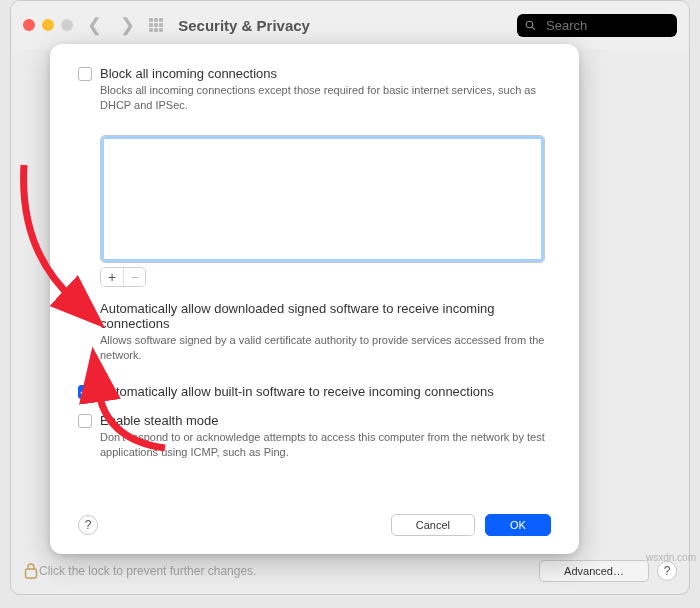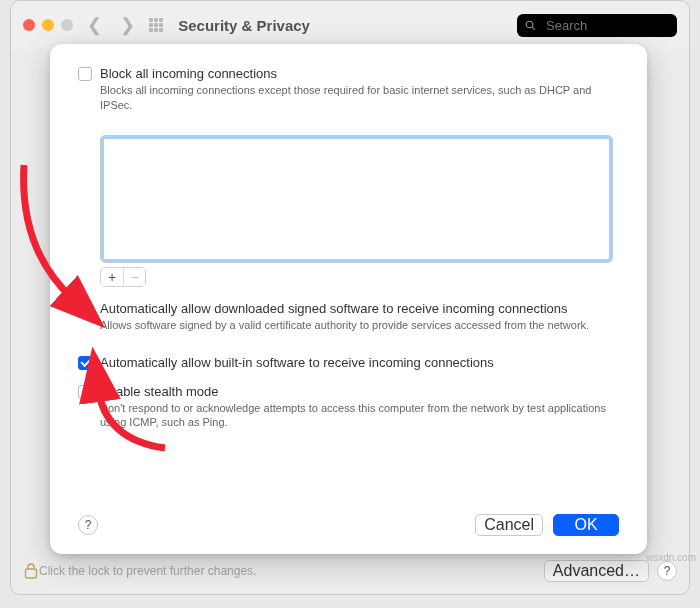--- a/index.html
+++ b/index.html
@@ -52,21 +52,21 @@
       width: 160px;
     }
     .search-wrap svg { width:13px; height:13px; fill:#9a9a9a; }
     .search-wrap input {
       border:none; background:transparent; outline:none;
       font-size:13px; color:#888; width:100%;
     }
     .sheet {
       position: absolute;
       left: 50px; top: 44px;
-      width: 597px; height: 510px;
+      width: 529px; height: 510px;
       background: #fff;
       border-radius: 12px;
       box-shadow: 0 8px 28px rgba(0,0,0,0.22), 0 2px 6px rgba(0,0,0,0.12);
       padding: 22px 28px 18px 28px;
       display: flex; flex-direction: column; justify-content: center;
     }
     .row-check {
       display: flex; align-items: flex-start;
       margin-bottom: 2px;
     }
@@ -113,21 +113,21 @@
     .bottom-row {
       margin-top:auto;
       display:flex; align-items:center; gap:10px;
     }
     .help-btn {
       width:20px; height:20px; border-radius:50%; border:1px solid #c8c8c8;
       background:#fff; font-size:12px; color:#555;
       display:flex;align-items:center;justify-content:center;
     }
     .btn {
-      height:22px; padding:0 8px; font-size:16px;
+      height:22px; padding:0 24px; font-size:11px;
       border-radius:5px; border:1px solid #c9c9c9;
       background:#fff; color:#333;
     }
     .btn.primary {
       background:#0a60ff; border-color:#0a60ff; color:#fff;
       min-width:66px;
     }
     .buttons { margin-left:auto; display:flex; gap:10px; align-items:center;}
     .footer {
       position:absolute; left:12px; right:12px; bottom:12px;

